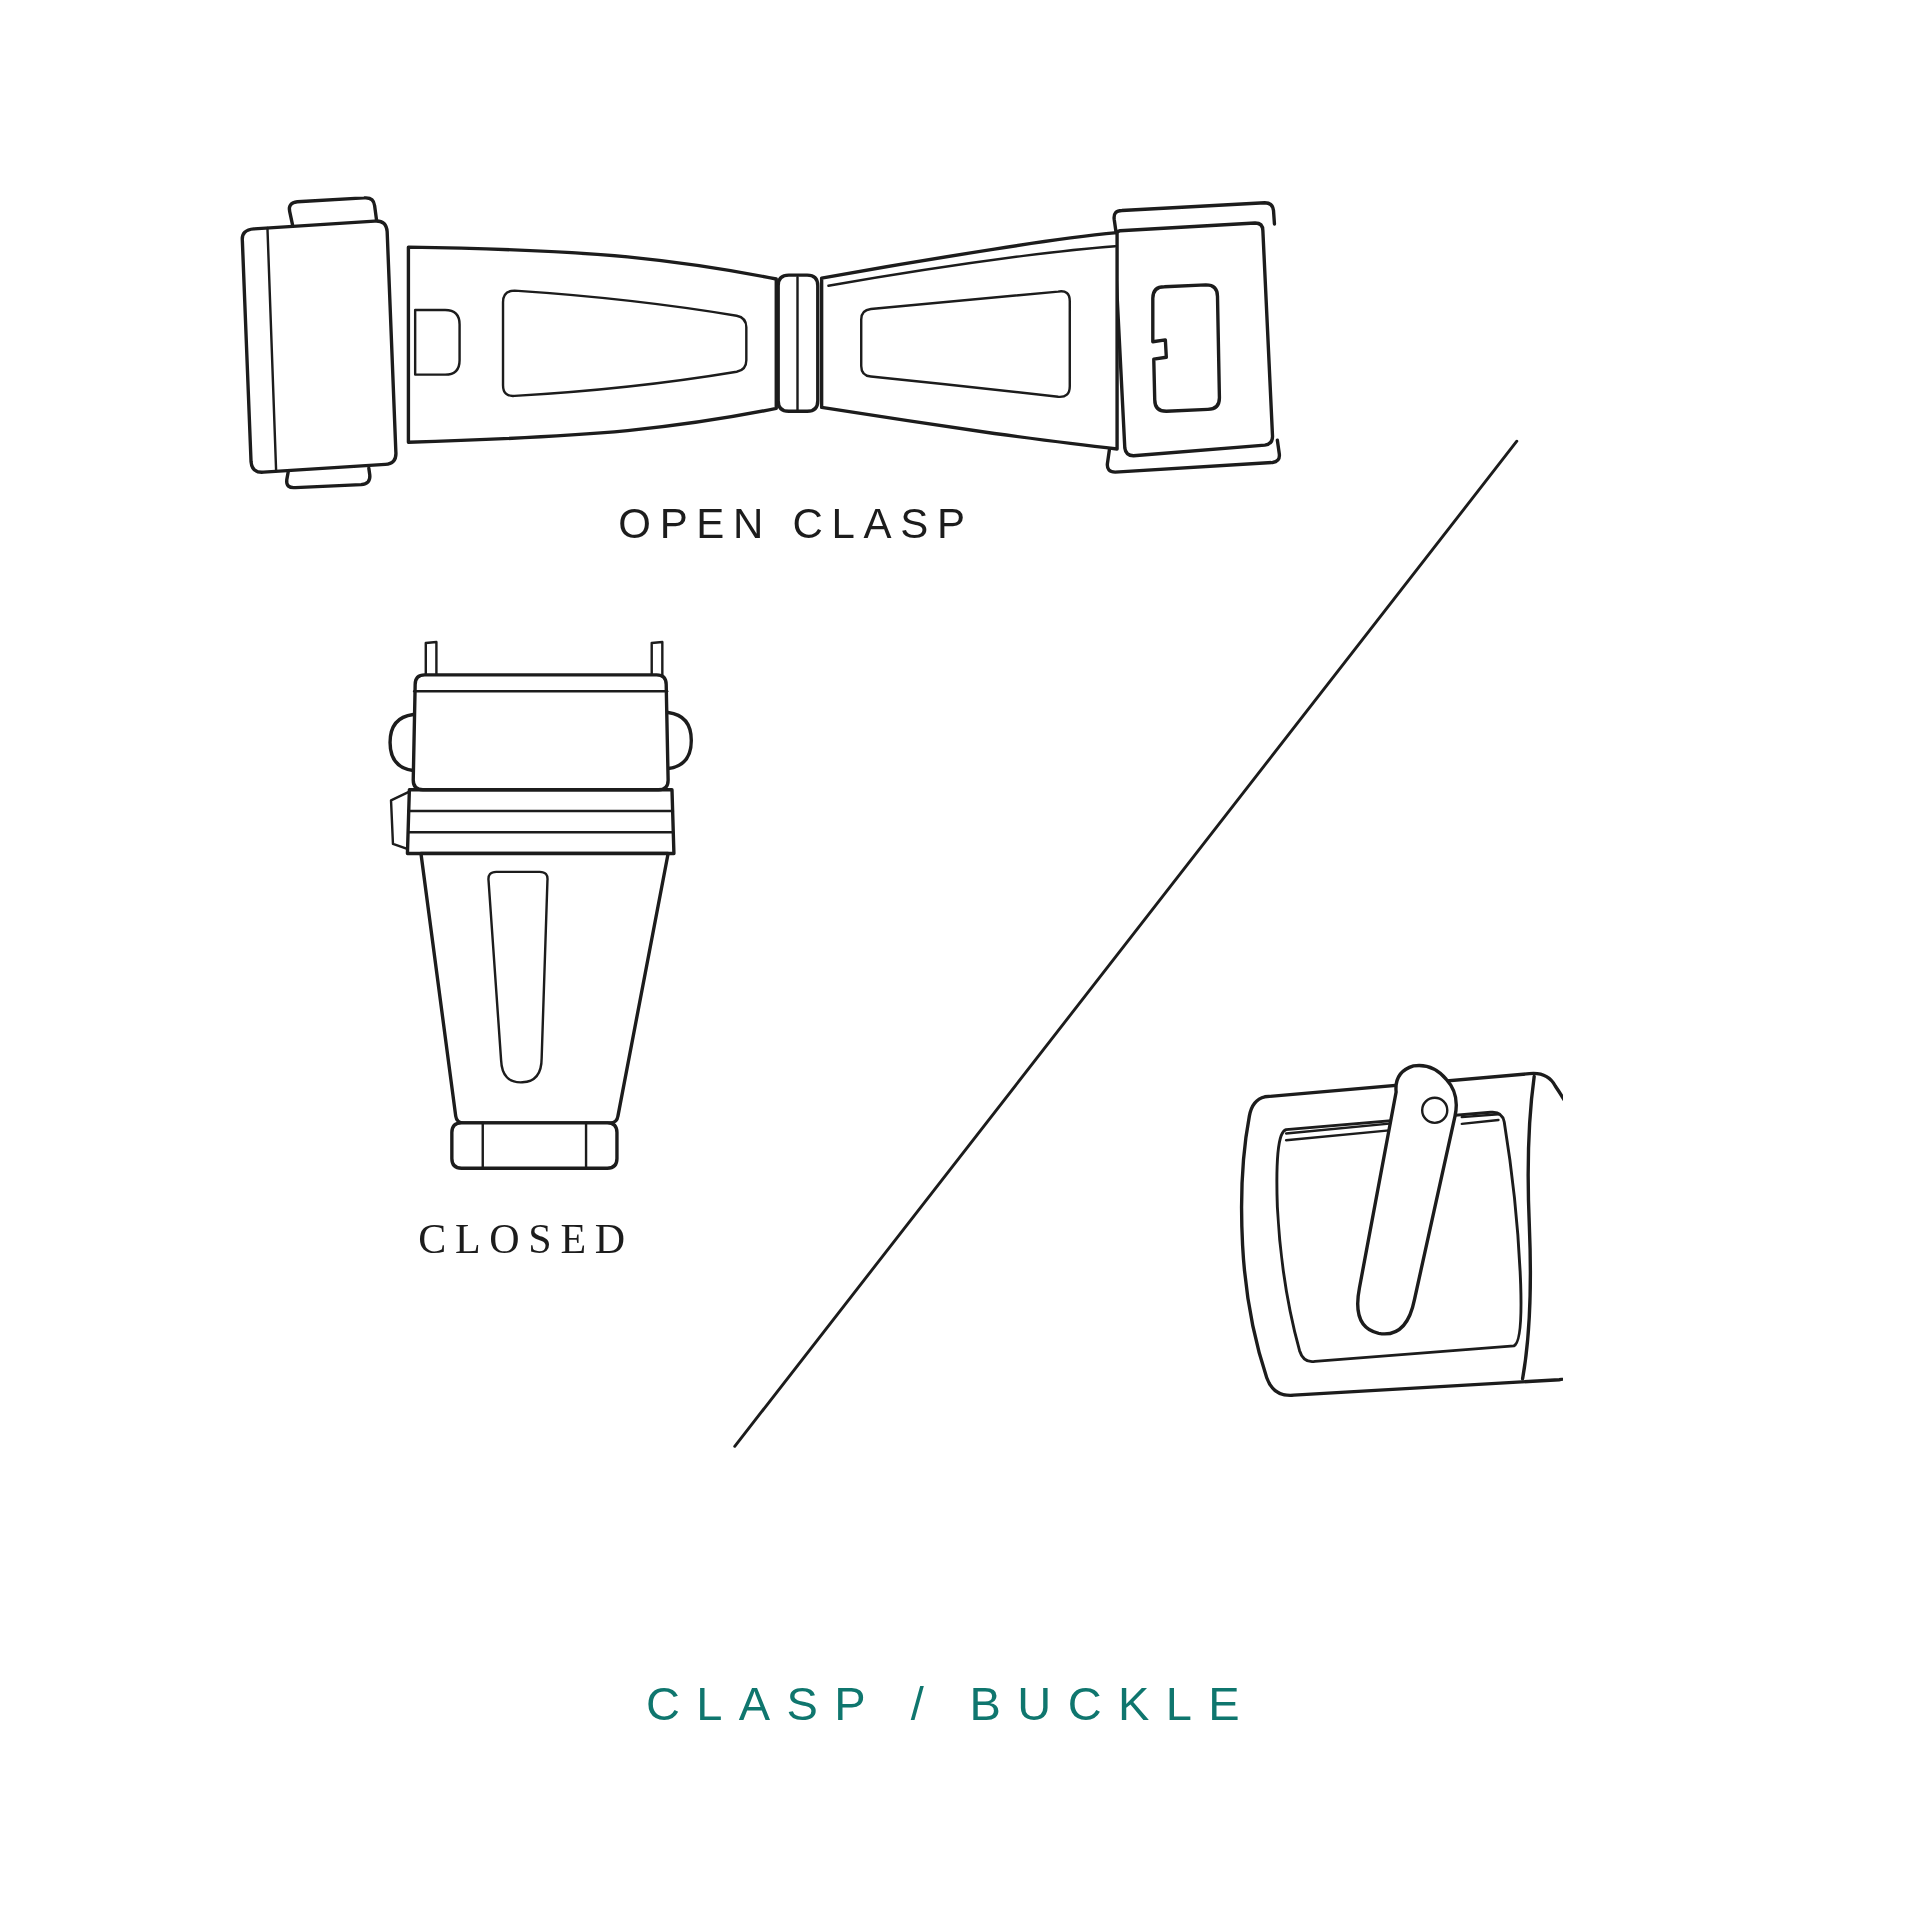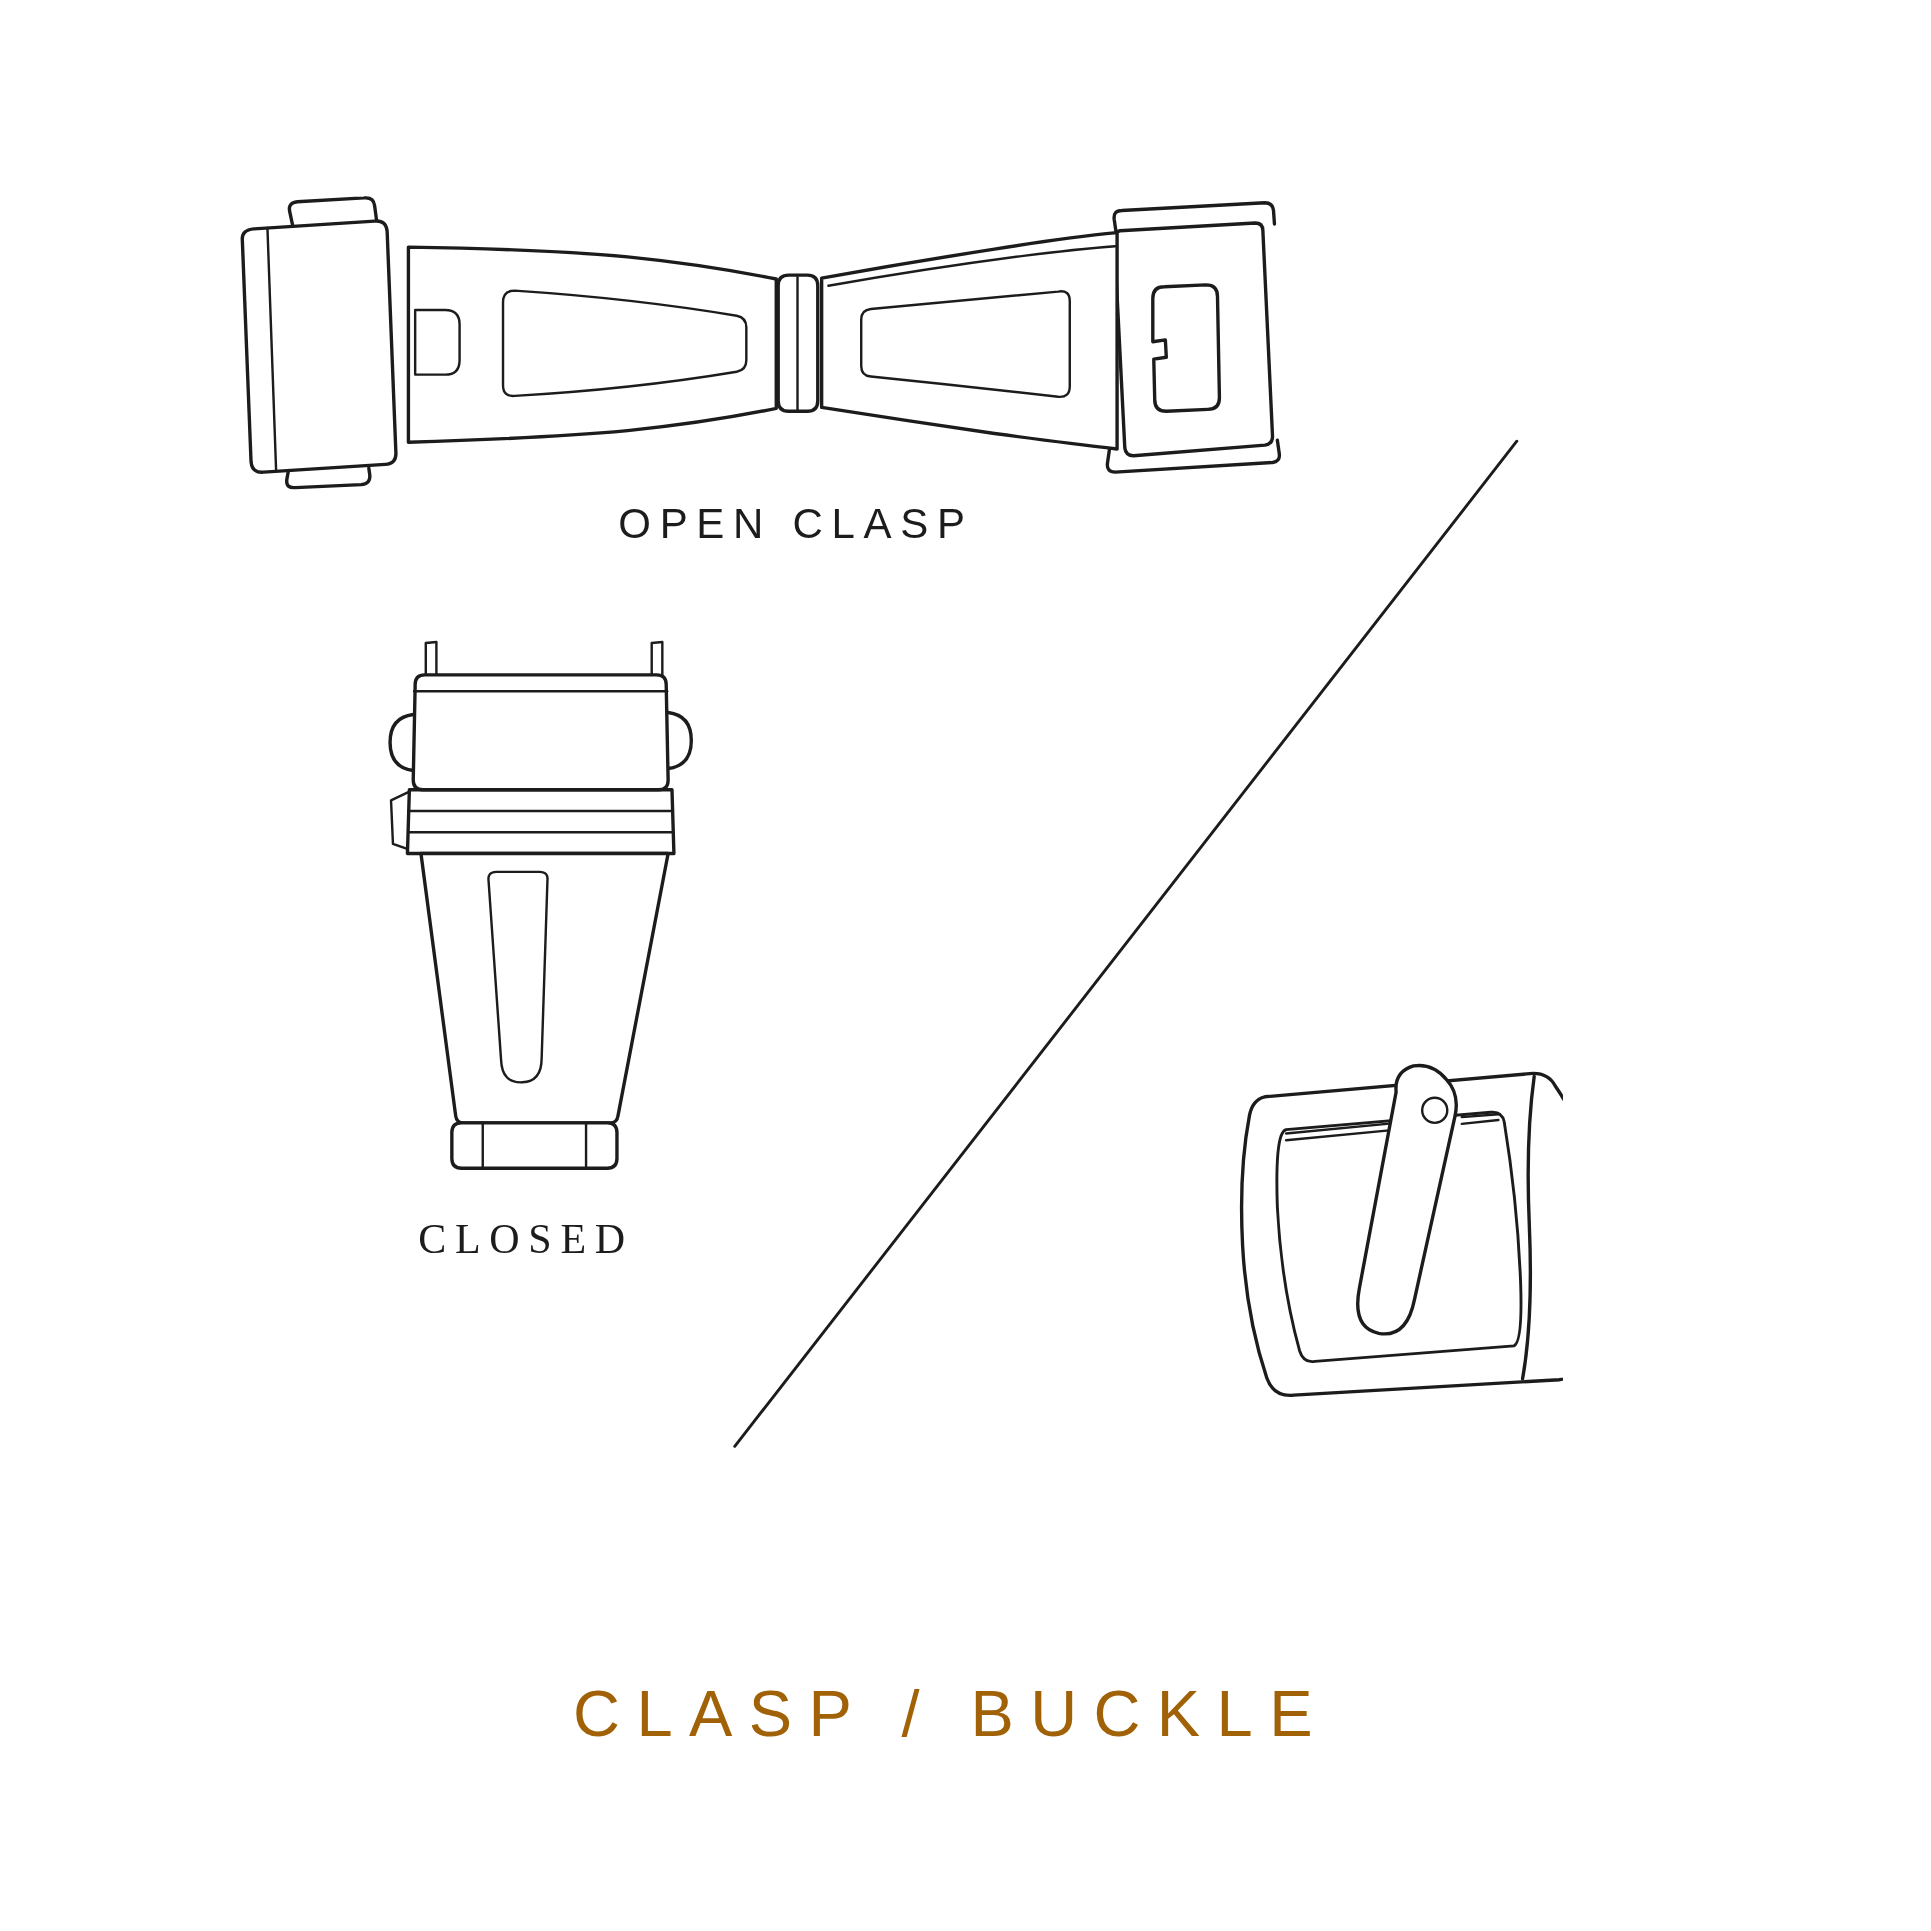--- a/index.html
+++ b/index.html
@@ -33,24 +33,24 @@
     color: #1c1c1c;
   }
   .caption-open { left: 796px; top: 500px; }
   .caption-closed { left: 526px; top: 1215px; font-family: Liberation Serif, serif; }
   .page-title {
     position: absolute;
     left: 951px;
     top: 1676px;
     transform: translateX(-50%);
     white-space: nowrap;
-    font-size: 65px;
+    font-size: 47px;
     letter-spacing: 16.4px;
     font-weight: 400;
-    color: #a16207;
+    color: #0f766e;
   }
   svg path, svg circle, svg line {
     vector-effect: none;
   }
 </style>
 </head>
 <body>
 
 <div class="canvas">
 

